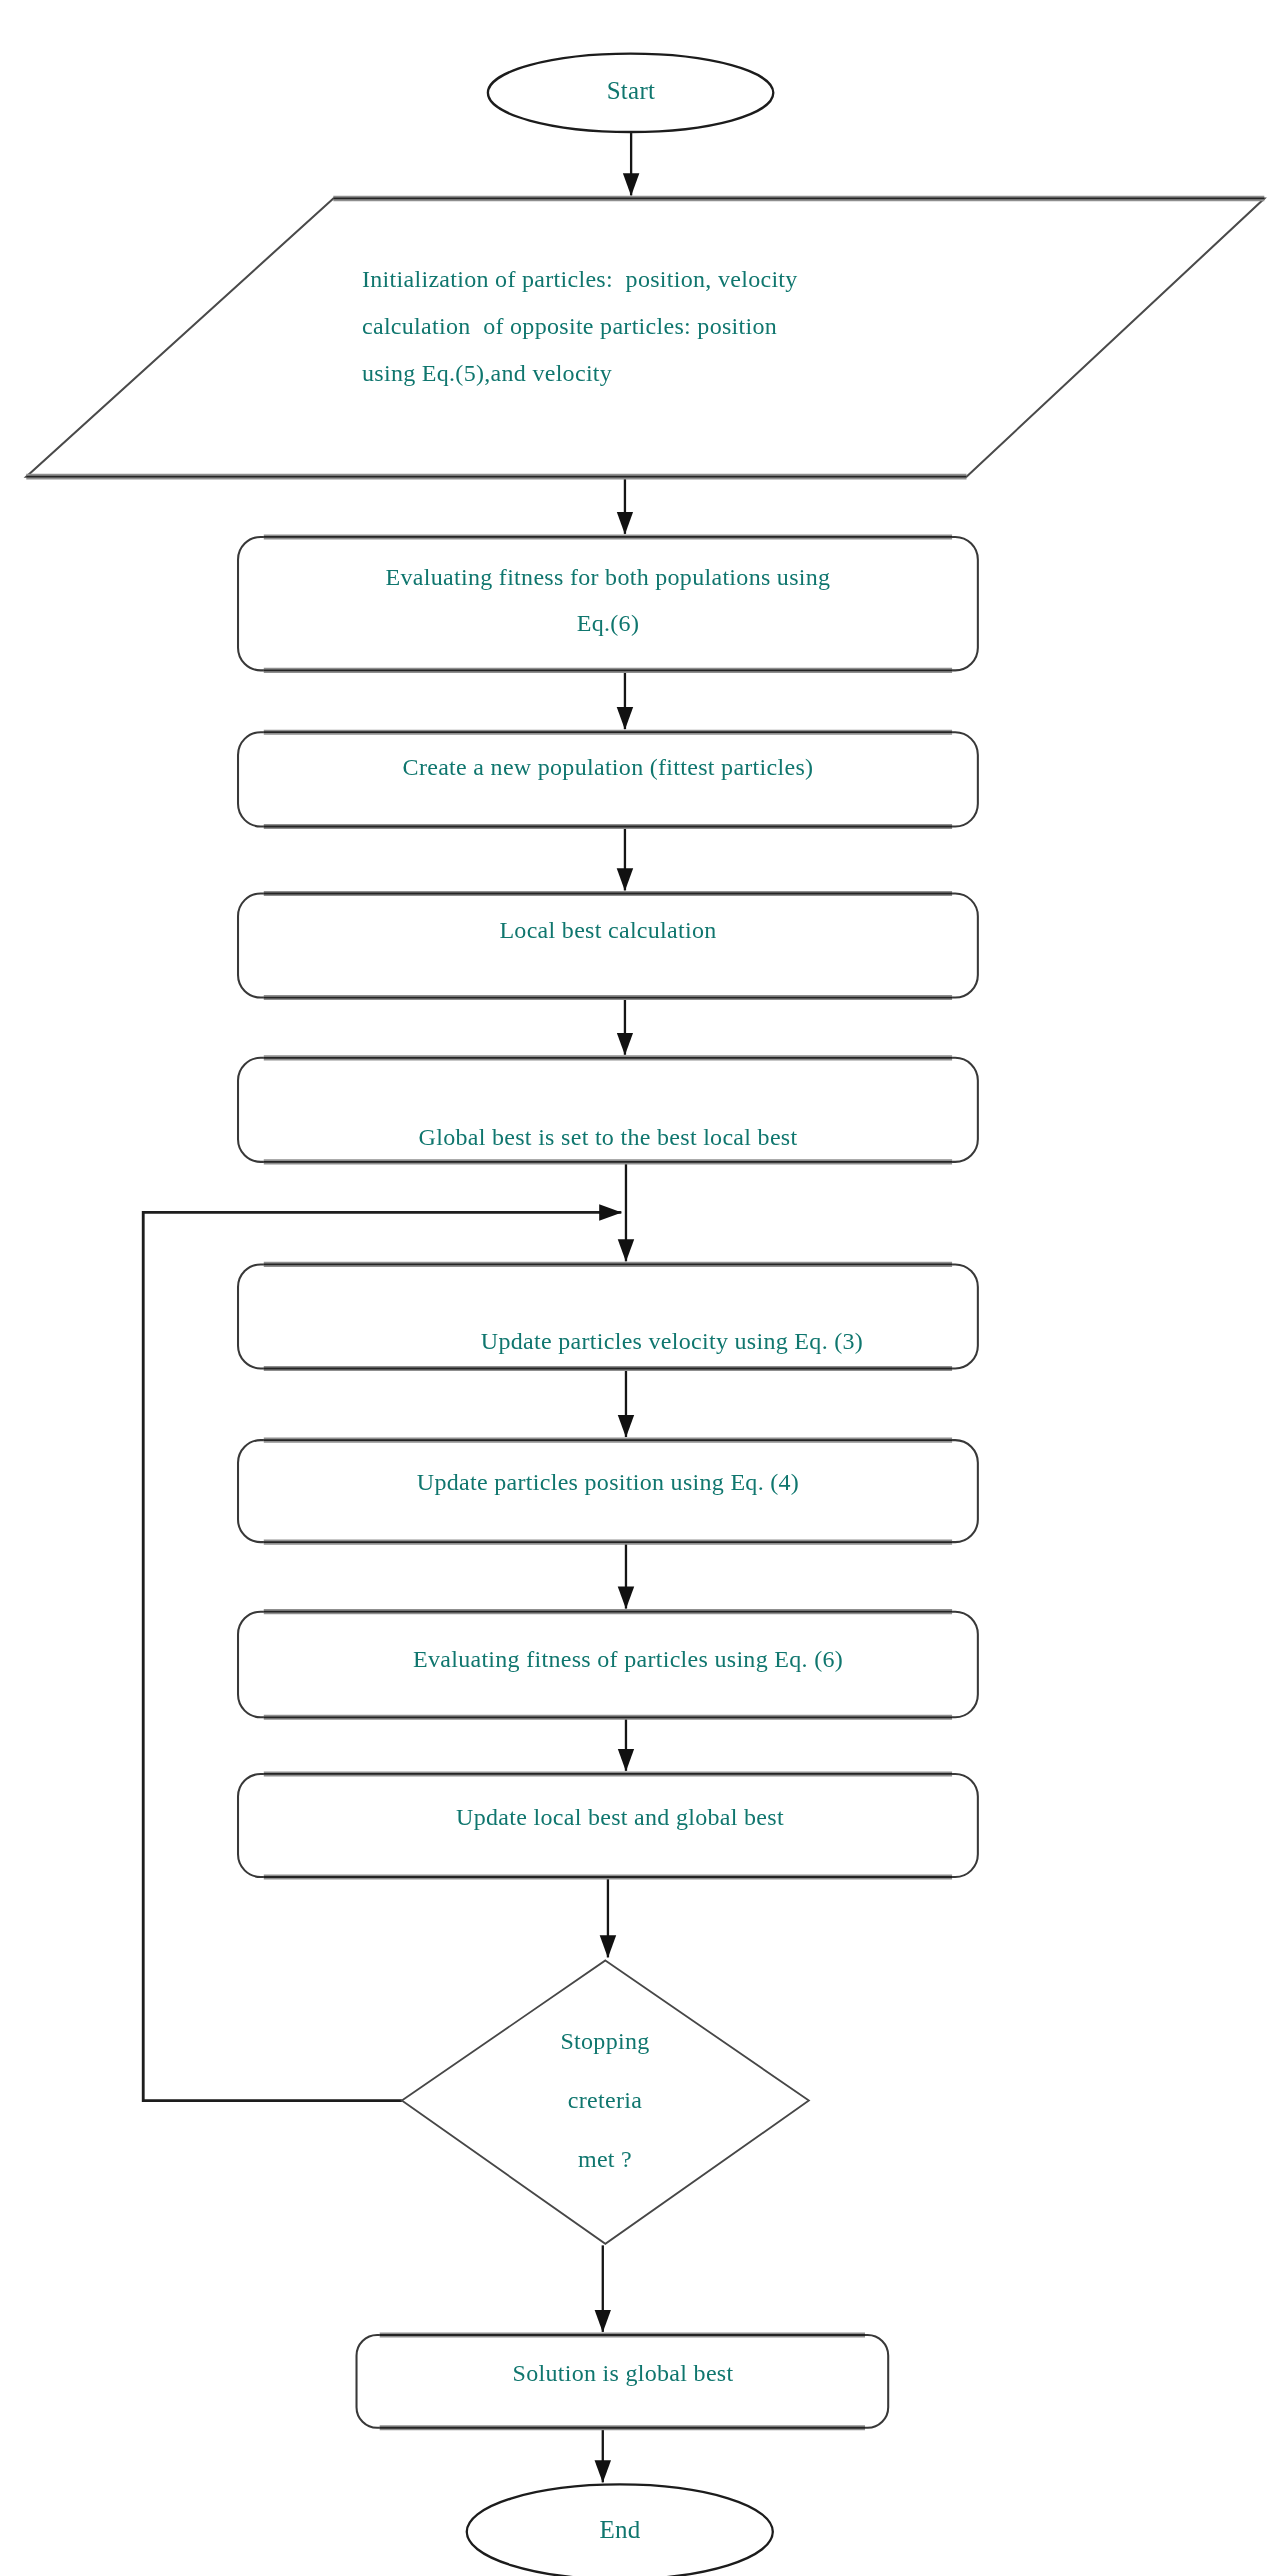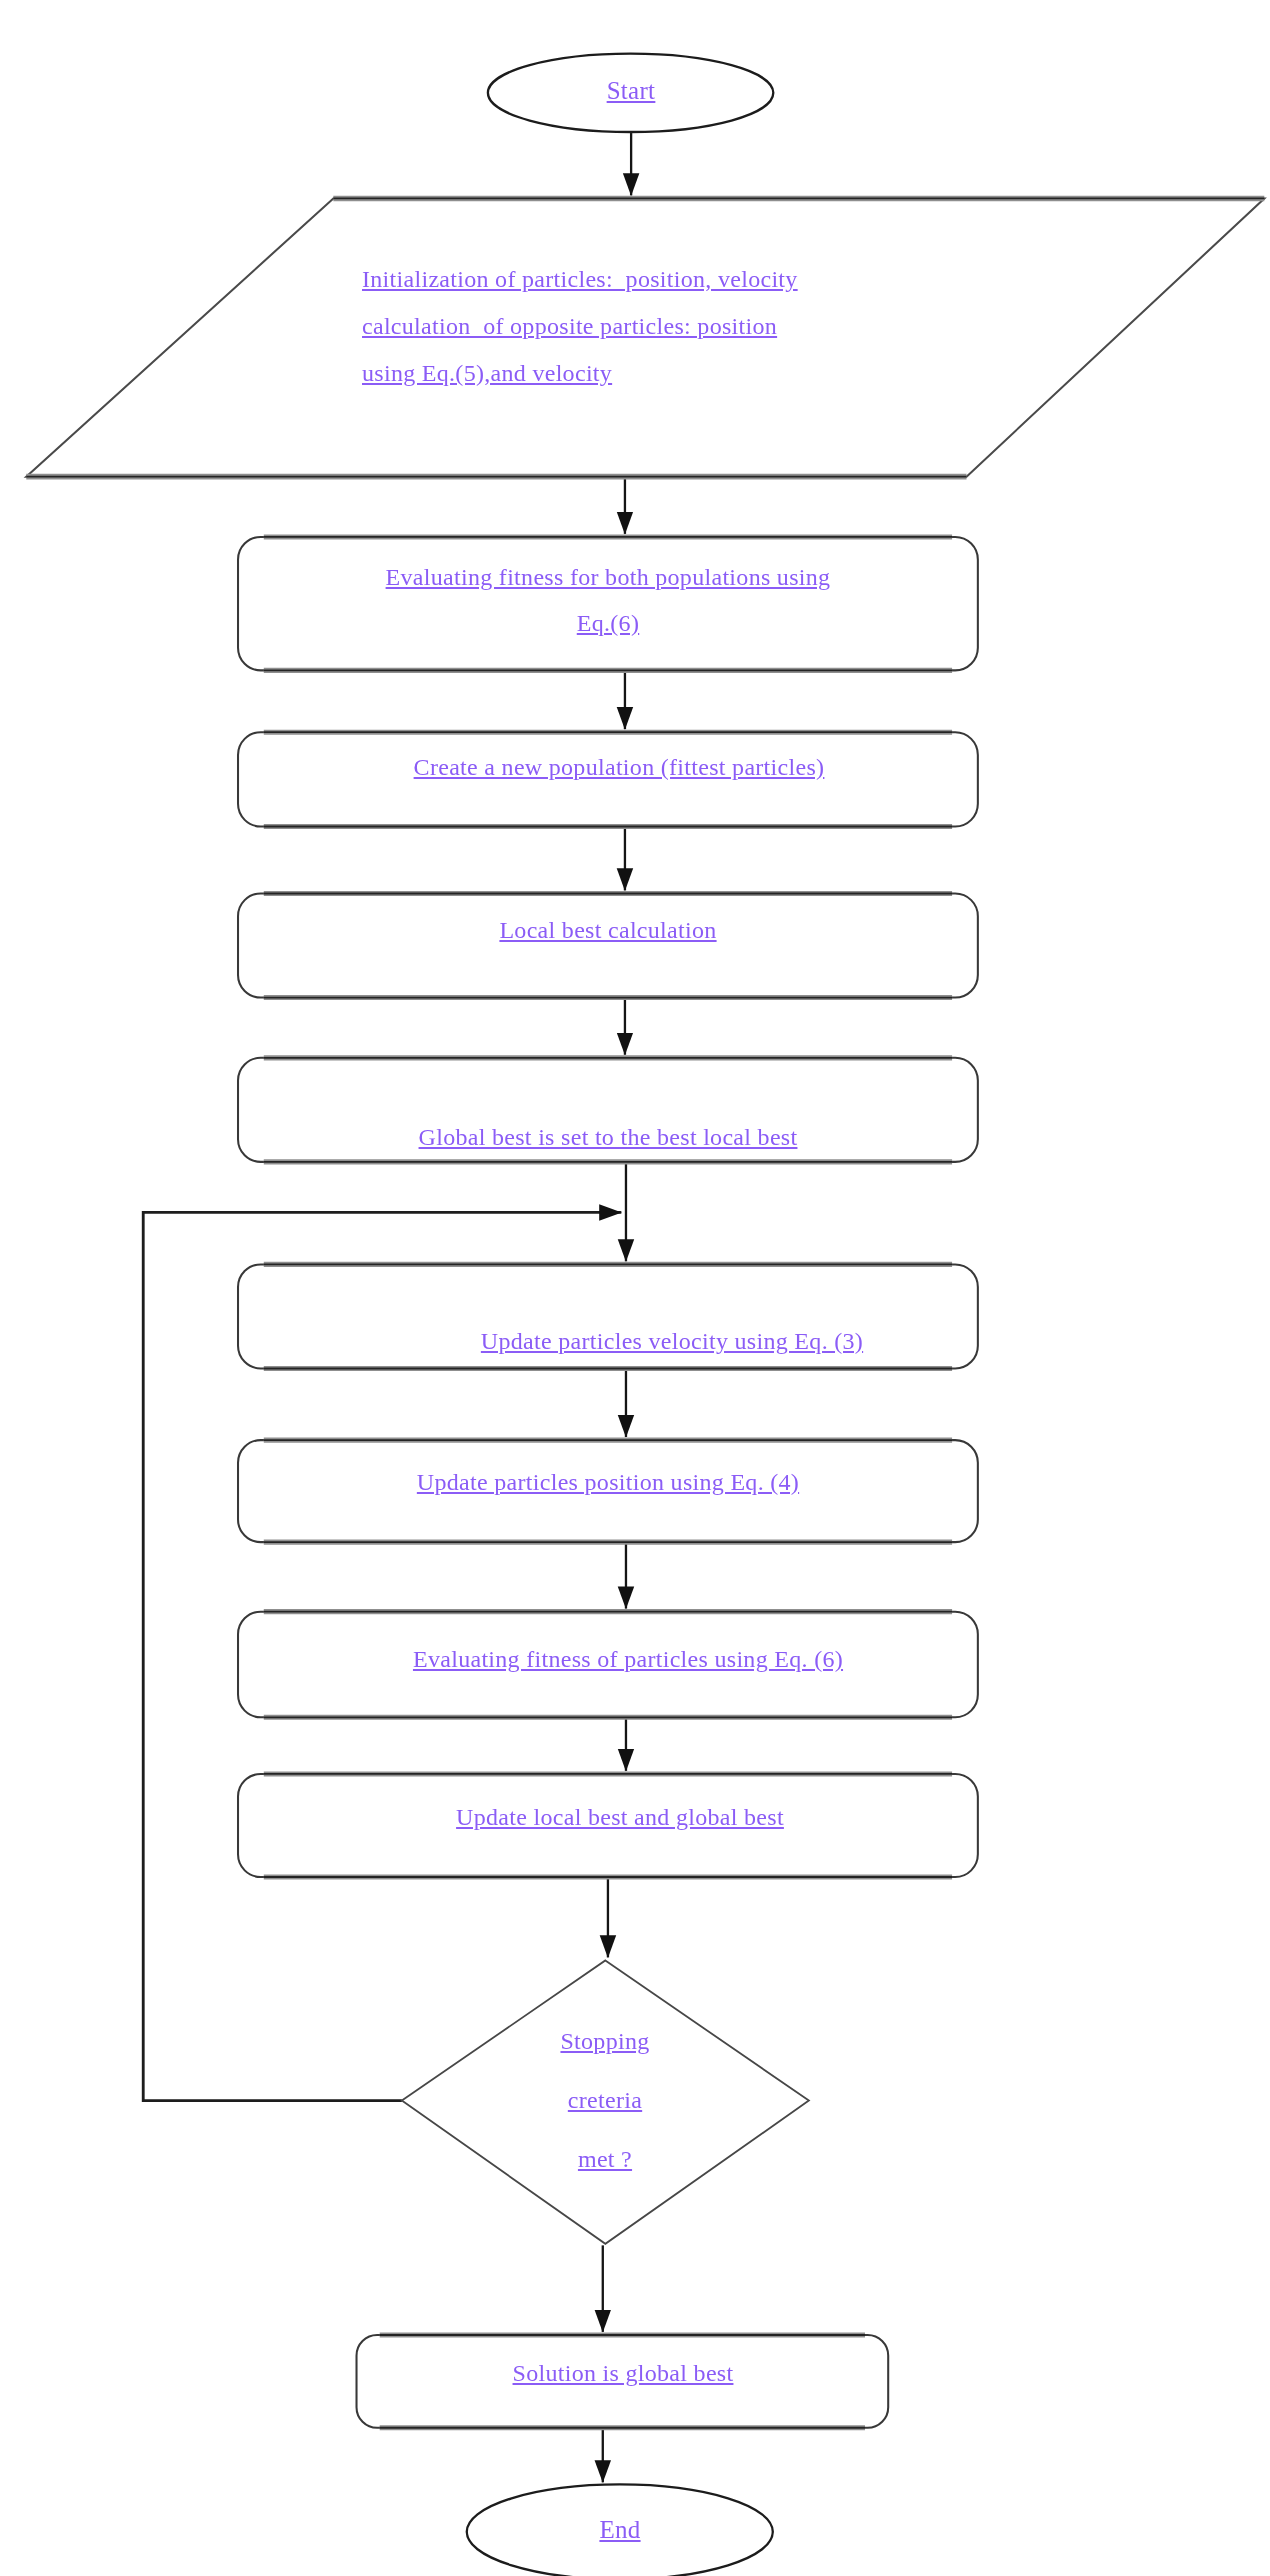--- a/index.html
+++ b/index.html
@@ -7,24 +7,23 @@
     position:relative;
     width:1271px;height:2602px;
     background:#ffffff;
     font-family:"Liberation Serif","DejaVu Serif",serif;
     color:#000000;
   }
   .diagram-svg{position:absolute;left:0;top:0;width:1271px;height:2602px;}
   .lbl{
     position:absolute;
     font-size:24px;
-    color:#8b5cf6;
+    color:#0f766e;
     white-space:pre-wrap;
     letter-spacing:0.3px;
-    text-decoration:underline;
   }
   .lbl.center{text-align:center;}
   .terminator-lbl{font-size:25px;}
   .init-lbl{line-height:47px;text-align:left;margin-left:47px;}
   .two-line{line-height:46px;}
   .diamond-lbl{line-height:59px;}
 </style>
 </head>
 <body>
 
@@ -119,21 +118,21 @@
 
   <div class="lbl center terminator-lbl" style="left:528px;top:77px;width:206px;">Start</div>
 
   <div class="lbl init-lbl" style="left:315px;top:256px;width:690px;">Initialization of particles:  position, velocity
 calculation  of opposite particles: position
 using Eq.(5),and velocity</div>
 
   <div class="lbl center two-line" style="left:238px;top:554px;width:740px;">Evaluating fitness for both populations using
 Eq.(6)</div>
 
-  <div class="lbl center" style="left:238px;top:754px;width:740px;padding-left:11px;">Create a new population (fittest particles)</div>
+  <div class="lbl center" style="left:238px;top:754px;width:740px;">Create a new population (fittest particles)</div>
 
   <div class="lbl center" style="left:238px;top:917px;width:740px;">Local best calculation</div>
 
   <div class="lbl center" style="left:238px;top:1083px;width:740px;margin-top:41px;">Global best is set to the best local best</div>
 
   <div class="lbl center" style="left:238px;top:1292px;width:868px;margin-top:36px;">Update particles velocity using Eq. (3)</div>
 
   <div class="lbl center" style="left:238px;top:1469px;width:740px;">Update particles position using Eq. (4)</div>
 
   <div class="lbl center" style="left:238px;top:1646px;width:740px;padding-left:20px;">Evaluating fitness of particles using Eq. (6)</div>

